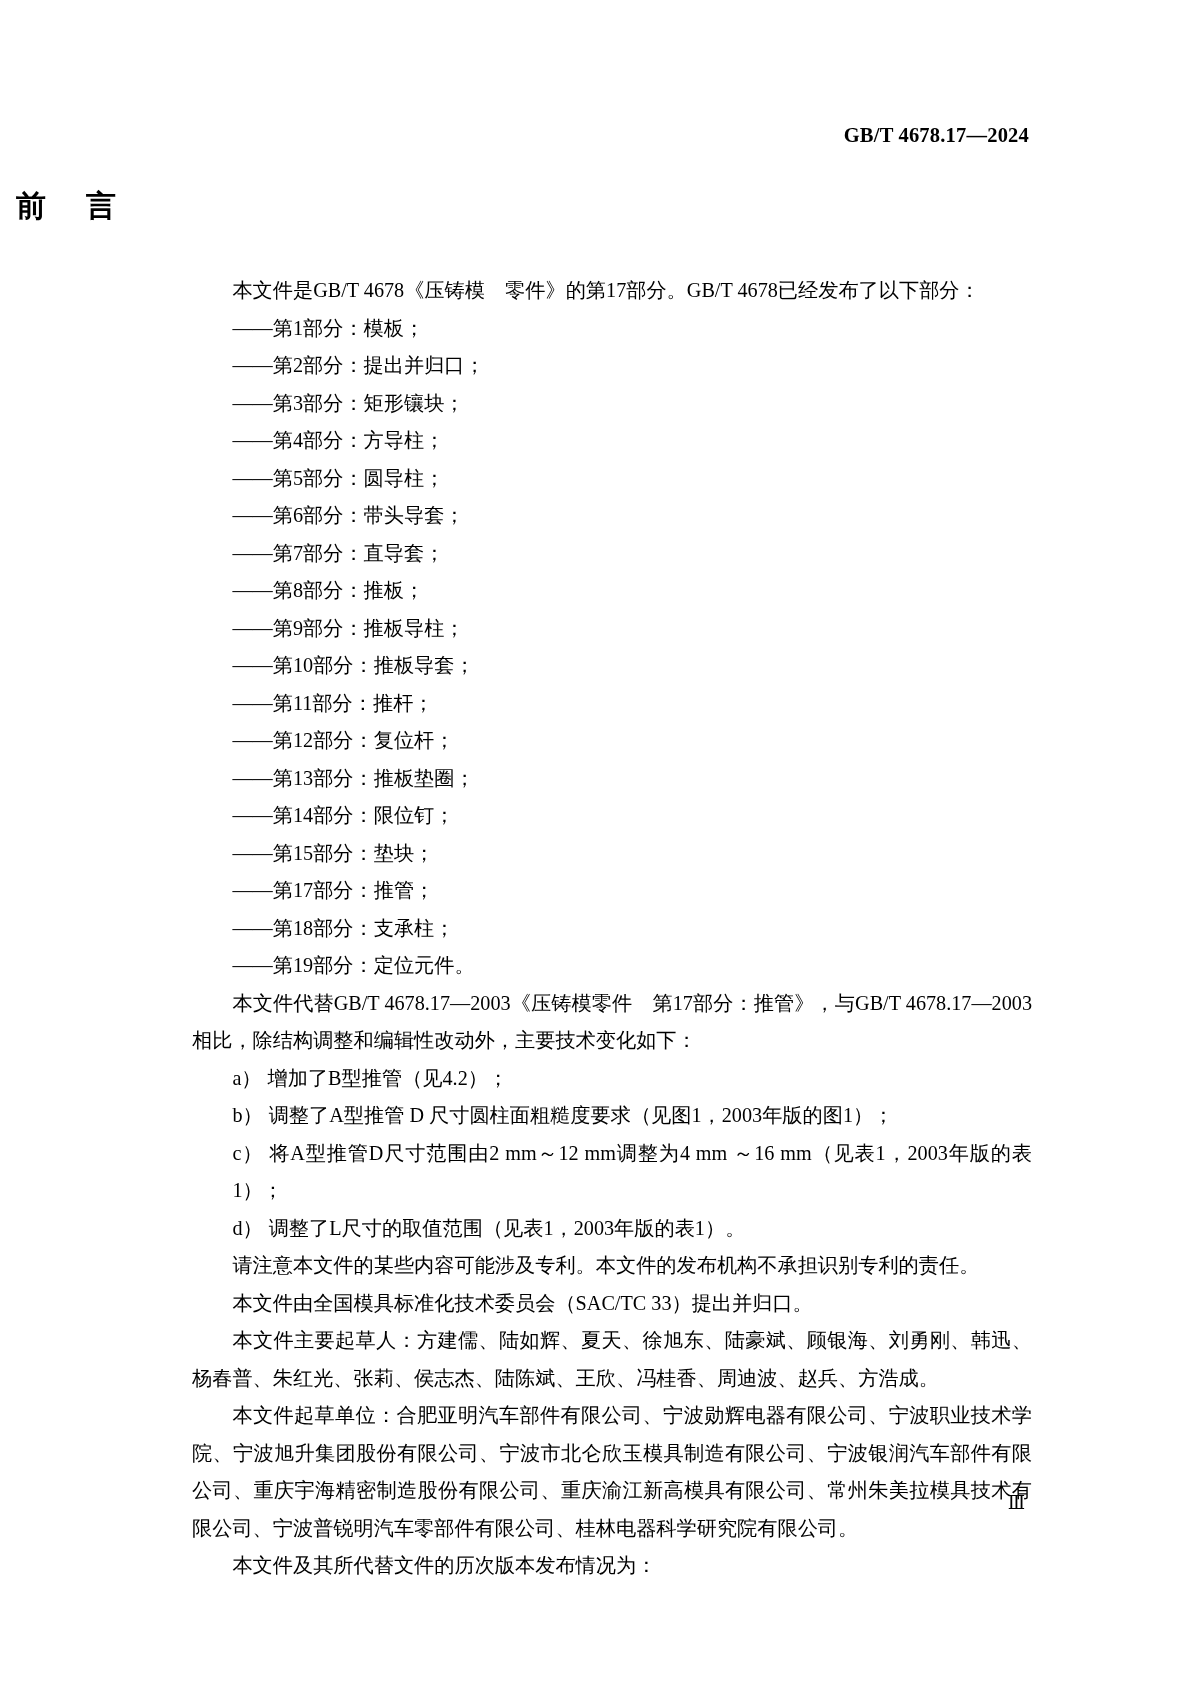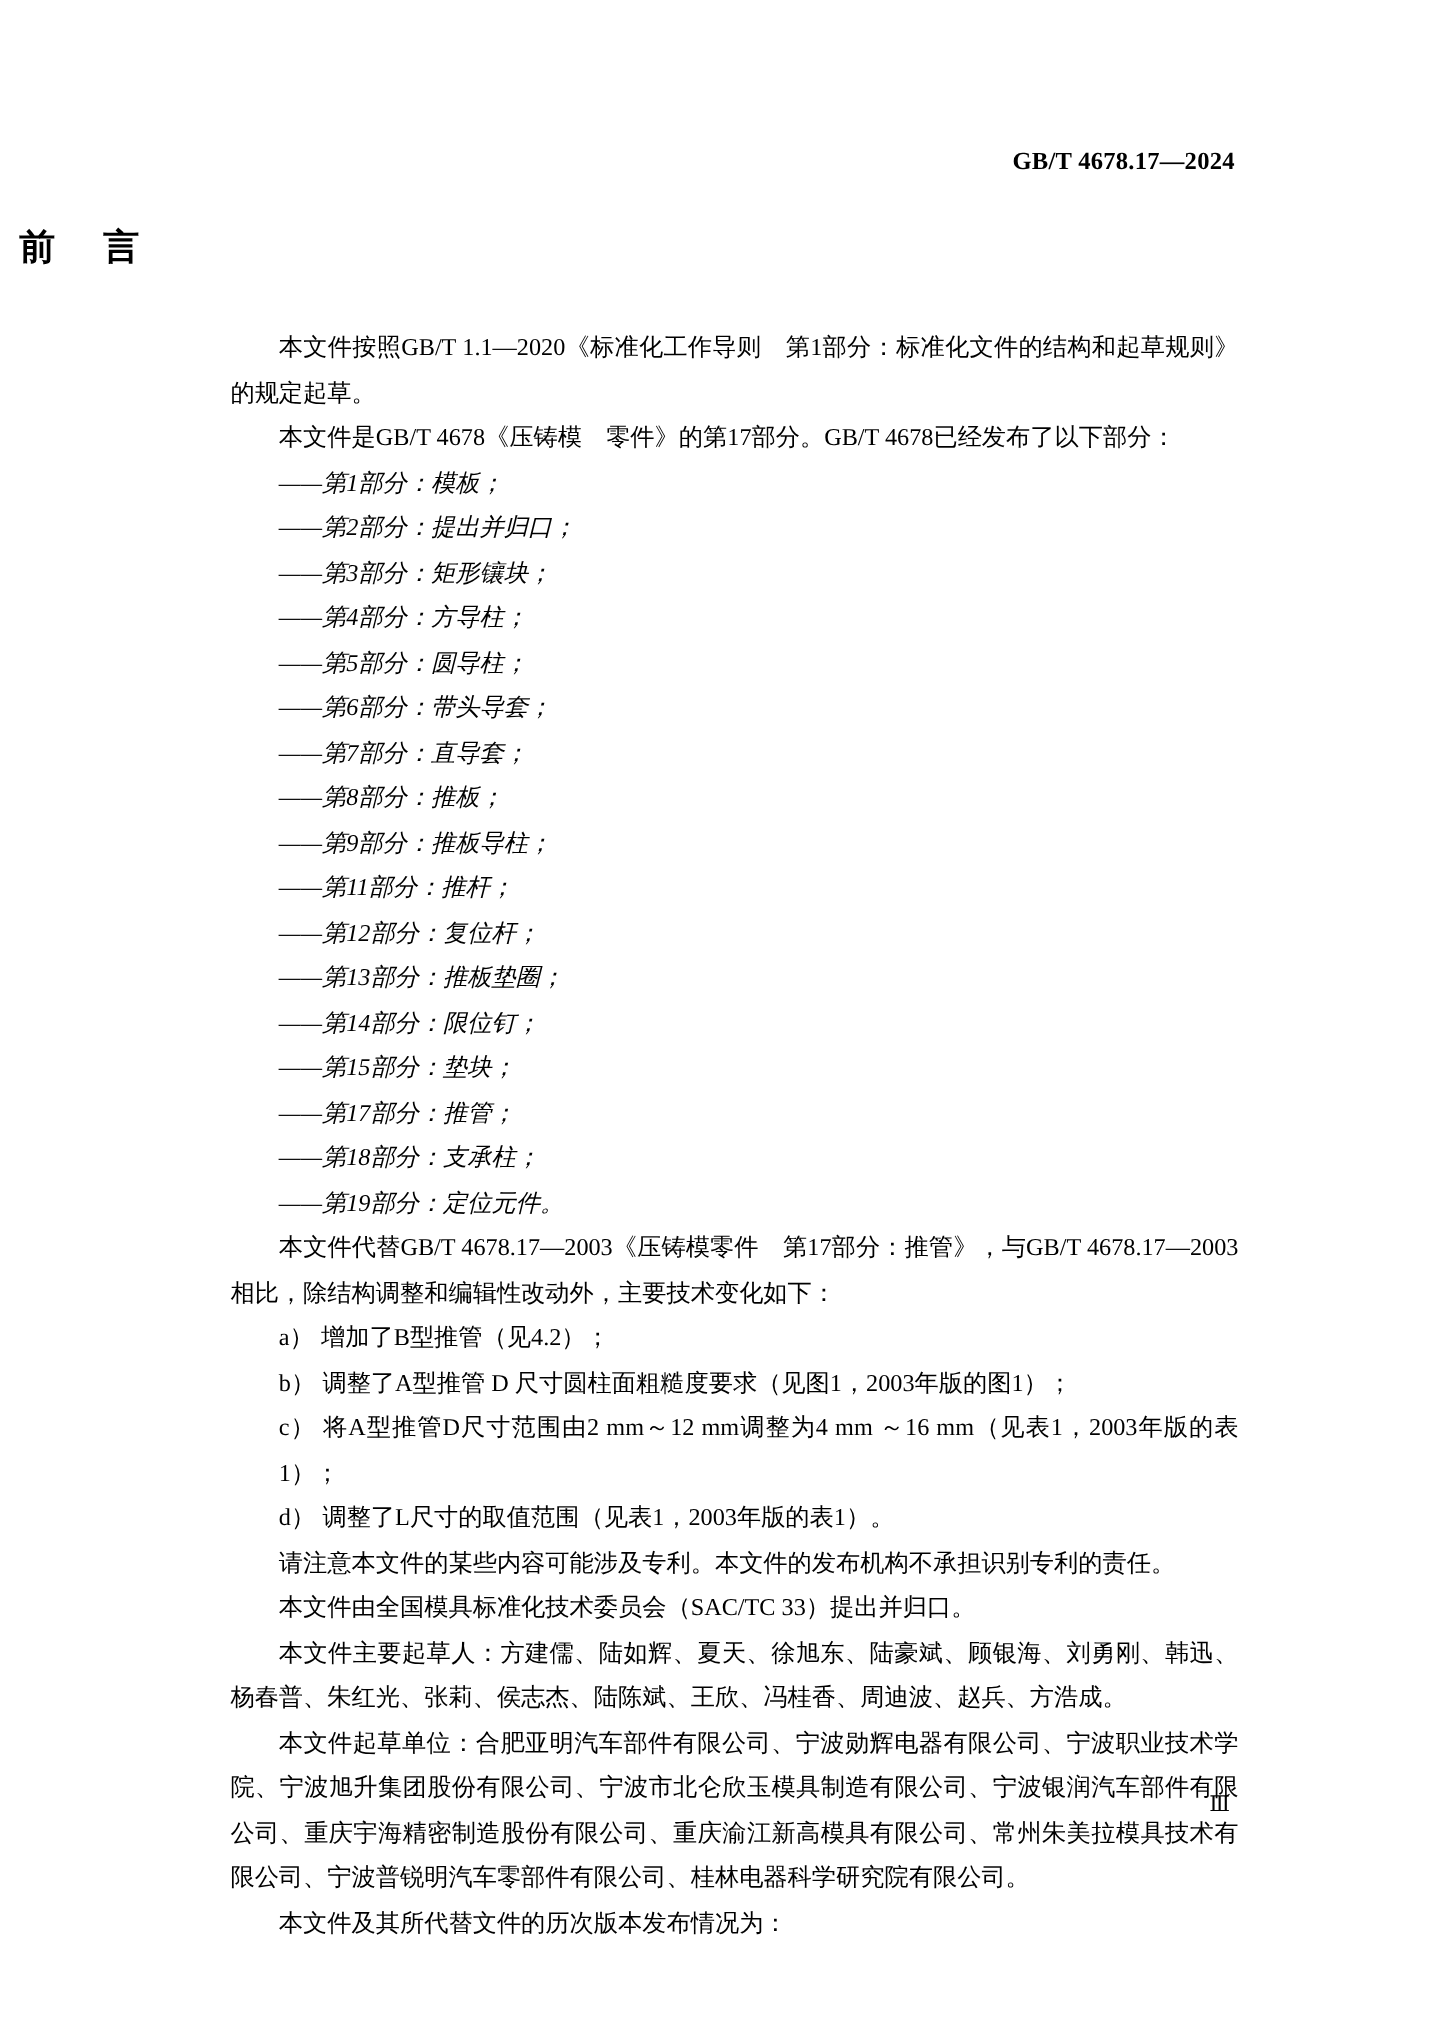--- a/index.html
+++ b/index.html
@@ -49,21 +49,20 @@
   p.para {
     margin:0;
     text-indent:2em;
     text-align:justify;
     text-justify:inter-ideograph;
   }
   .dash-item {
     margin:0;
     padding-left:2em;
     white-space:nowrap;
-    font-style:italic;
   }
   .alpha-item {
     margin:0;
     padding-left:2em;
     text-align:justify;
     text-justify:inter-ideograph;
   }
   .alpha-item .lbl { margin-right:6px; }
   .footer {
     position:absolute;
@@ -79,34 +78,34 @@
 <div class="page">
 
   <div class="header">GB/T 4678.17—2024</div>
 
   <div class="title">
     <span>前</span><span class="gap"></span><span>言</span>
   </div>
 
   <div class="body-area">
 
-    <p class="para">本文件按照GB/T 1.1—2020《标准化工作导则　第1部分：标准化文件的结构和起草规则》的规定起草。</p>
 
     <p class="para">本文件是GB/T 4678《压铸模　零件》的第17部分。GB/T 4678已经发布了以下部分：</p>
 
     <div>
       <p class="dash-item">——第1部分：模板；</p>
       <p class="dash-item">——第2部分：提出并归口；</p>
       <p class="dash-item">——第3部分：矩形镶块；</p>
       <p class="dash-item">——第4部分：方导柱；</p>
       <p class="dash-item">——第5部分：圆导柱；</p>
       <p class="dash-item">——第6部分：带头导套；</p>
       <p class="dash-item">——第7部分：直导套；</p>
       <p class="dash-item">——第8部分：推板；</p>
       <p class="dash-item">——第9部分：推板导柱；</p>
+      <p class="dash-item">——第10部分：推板导套；</p>
       <p class="dash-item">——第11部分：推杆；</p>
       <p class="dash-item">——第12部分：复位杆；</p>
       <p class="dash-item">——第13部分：推板垫圈；</p>
       <p class="dash-item">——第14部分：限位钉；</p>
       <p class="dash-item">——第15部分：垫块；</p>
       <p class="dash-item">——第17部分：推管；</p>
       <p class="dash-item">——第18部分：支承柱；</p>
       <p class="dash-item">——第19部分：定位元件。</p>
     </div>
 

